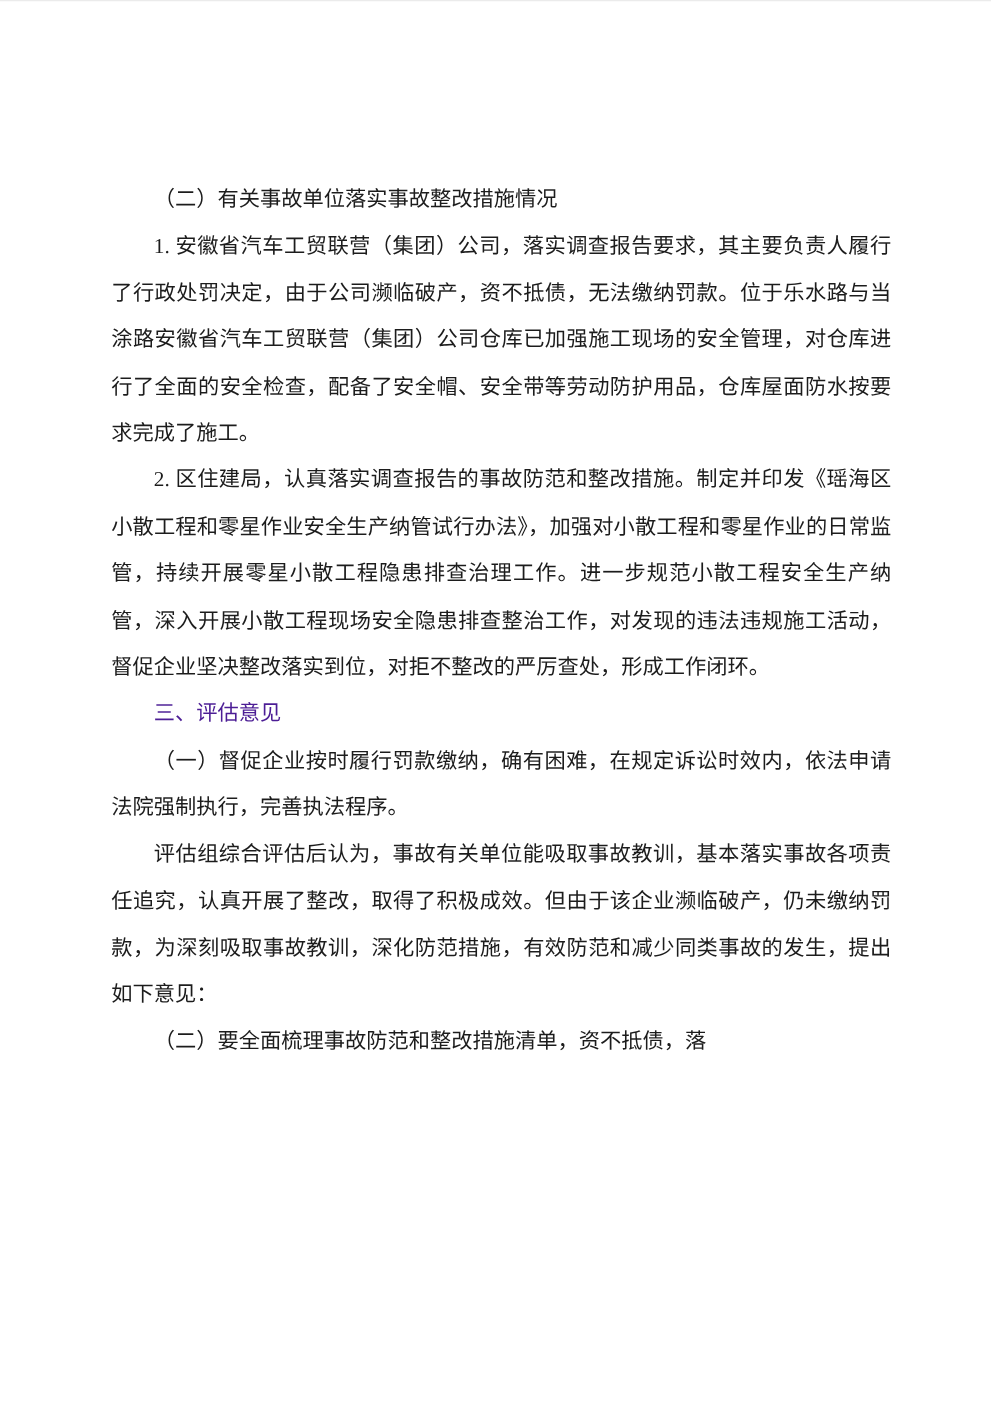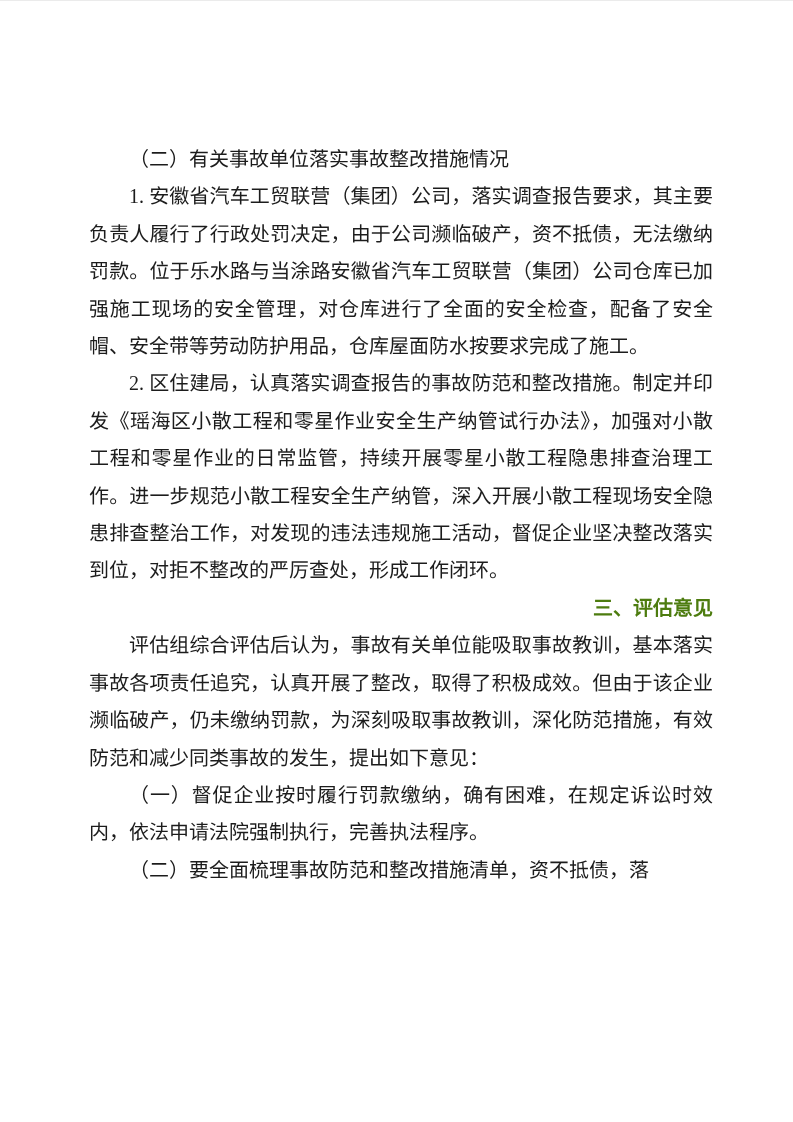--- a/index.html
+++ b/index.html
@@ -22,47 +22,47 @@
     width: 100%;
     height: 1px;
     background: #ebebeb;
   }
   .content {
     position: absolute;
     left: 89px;
     top: 141px;
     width: 624px;
     color: #1c1c1c;
-    font-size: 20px;
+    font-size: 17px;
     line-height: 37.4px;
     text-align: justify;
     text-justify: inter-ideograph;
   }
   .content p {
     margin: 0;
     padding: 0;
     text-indent: 2em;
   }
   .sub-heading {
     font-weight: normal; 
   }
   .bold-heading {
     font-family: "Liberation Sans", sans-serif;
-    font-weight: bold;
-    color: #4d7c0f;
-    text-align: right;
+    font-weight: normal;
+    color: #4c1d95;
+    text-align: left;
   }
 </style>
 </head>
 <body>
 
 <div class="doc-page">
   <div class="top-edge"></div>
   <div class="content">
     <p class="sub-heading">（二）有关事故单位落实事故整改措施情况</p>
     <p class="body-para">1. 安徽省汽车工贸联营（集团）公司，落实调查报告要求，其主要负责人履行了行政处罚决定，由于公司濒临破产，资不抵债，无法缴纳罚款。位于乐水路与当涂路安徽省汽车工贸联营（集团）公司仓库已加强施工现场的安全管理，对仓库进行了全面的安全检查，配备了安全帽、安全带等劳动防护用品，仓库屋面防水按要求完成了施工。</p>
     <p class="body-para">2. 区住建局，认真落实调查报告的事故防范和整改措施。制定并印发《瑶海区小散工程和零星作业安全生产纳管试行办法》，加强对小散工程和零星作业的日常监管，持续开展零星小散工程隐患排查治理工作。进一步规范小散工程安全生产纳管，深入开展小散工程现场安全隐患排查整治工作，对发现的违法违规施工活动，督促企业坚决整改落实到位，对拒不整改的严厉查处，形成工作闭环。</p>
     <p class="bold-heading">三、评估意见</p>
+    <p class="body-para">（一）督促企业按时履行罚款缴纳，确有困难，在规定诉讼时效内，依法申请法院强制执行，完善执法程序。</p>
     <p class="body-para">评估组综合评估后认为，事故有关单位能吸取事故教训，基本落实事故各项责任追究，认真开展了整改，取得了积极成效。但由于该企业濒临破产，仍未缴纳罚款，为深刻吸取事故教训，深化防范措施，有效防范和减少同类事故的发生，提出如下意见：</p>
-    <p class="body-para">（一）督促企业按时履行罚款缴纳，确有困难，在规定诉讼时效内，依法申请法院强制执行，完善执法程序。</p>
     <p class="body-para">（二）要全面梳理事故防范和整改措施清单，资不抵债，落</p>
   </div>
 </div>
 
 </body></html>

